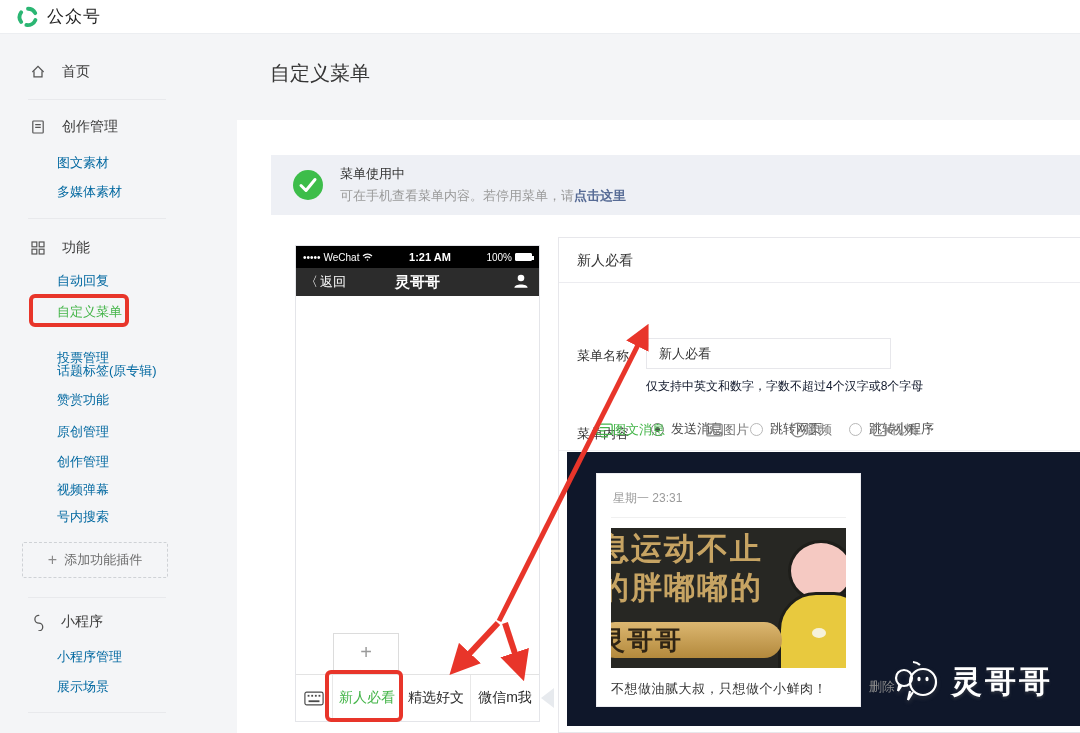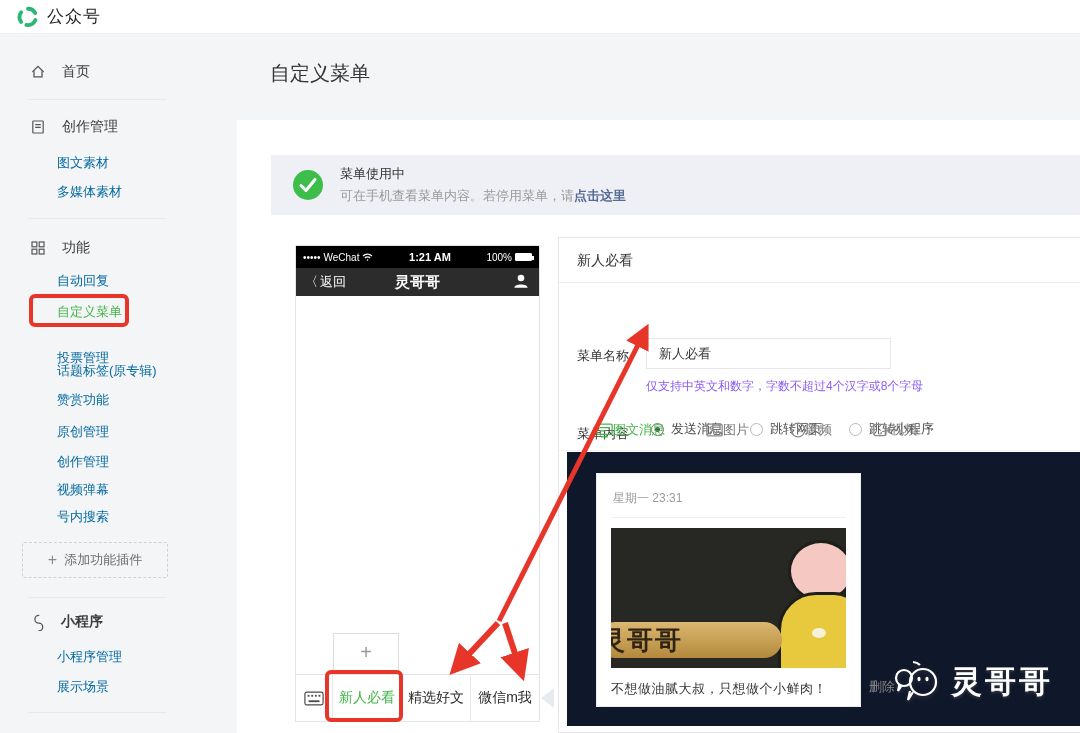--- a/index.html
+++ b/index.html
@@ -52,21 +52,21 @@
   .menu-cell:last-child { border-right:none; }
   .menu-cell.active { color:#44b549; }
   .wedge { position:absolute; left:541px; top:688px; width:0; height:0; border-top:10px solid transparent; border-bottom:10px solid transparent; border-right:13px solid #e7eaee; }
 
   
   .editor { position:absolute; left:558px; top:237px; width:522px; height:496px; background:#fff; border:1px solid #e7e7eb; border-right:none; }
   .editor-head { height:45px; line-height:45px; padding-left:18px; font-size:14px; color:#353535; border-bottom:1px solid #ececf0; }
   .form-row { position:relative; }
   .form-label { position:absolute; left:18px; font-size:13px; color:#353535; }
   .name-input { position:absolute; left:87px; top:55px; width:245px; height:31px; border:1px solid #e7e7eb; font-size:13px; color:#353535; padding:0 12px; outline:none; background:#fff; }
-  .name-hint { position:absolute; left:87px; top:95px; font-size:12px; color:#8b5cf6; white-space:nowrap; }
+  .name-hint { position:absolute; left:87px; top:95px; font-size:12px; color:#0f172a; white-space:nowrap; }
   .radio-row { position:absolute; left:92px; top:137px; display:flex; gap:27px; }
   .radio { display:flex; align-items:center; gap:7px; font-size:13px; color:#4c4c4c; cursor:pointer; }
   .rdot { width:13px; height:13px; border-radius:50%; border:1px solid #b8b8b8; background:#fff; position:relative; }
   .radio.checked .rdot { border-color:#7a7a7a; }
   .radio.checked .rdot::after { content:""; position:absolute; left:3px; top:3px; width:5px; height:5px; border-radius:50%; background:#4c4c4c; }
   .tabs-row { position:absolute; left:0; top:172px; width:100%; height:41px; display:flex; align-items:center; gap:41px; padding-left:37px; border-bottom:1px solid #f0f0f3; }
   .tab { display:flex; align-items:center; font-size:13px; color:#757575; cursor:pointer; }
   .tab.active { color:#44b549; }
   .msg-area { position:absolute; left:8px; top:214px; width:517px; height:274px; background:#0f172a; }
   .msg-card { position:absolute; left:29px; top:21px; width:265px; height:234px; background:#fff; border:1px solid #ececf0; padding:12px 14px; }
@@ -159,21 +159,21 @@
   <div class="side-sub" style="top:453px;">创作管理</div>
   <div class="side-sub" style="top:481px;">视频弹幕</div>
   <div class="side-sub" style="top:508px;">号内搜索</div>
 
   <div class="add-plugin">
     <span class="plus">+</span>
     <span>添加功能插件</span>
   </div>
   <div class="side-divider" style="top:597px;"></div>
 
-  <div class="side-item" style="top:613px;font-weight:bold;">
+  <div class="side-item" style="top:613px;">
     <span>
       <svg width="15" height="17" viewBox="0 0 20 26" fill="none" stroke="#555" stroke-width="2" stroke-linecap="round">
         <path d="M12 2 a6 6 0 0 0 -6 6 a6 6 0 0 0 6 6 a6 6 0 0 1 6 6 a6 6 0 0 1 -6 6"></path>
       </svg>
     </span>
     <span>小程序</span>
   </div>
   <div class="side-sub" style="top:648px;">小程序管理</div>
   <div class="side-sub" style="top:678px;">展示场景</div>
   <div class="side-divider" style="top:712px;"></div>
@@ -310,20 +310,24 @@
               <path d="M17.5 5.5 L21 3.5 V12.5 L17.5 10.5 z" fill="#8a8a8a" stroke="none"></path>
           </svg>
         </span>
         <span>视频</span>
       </span>
     </div>
     <div class="msg-area">
       <div class="msg-card">
         <div class="msg-time">星期一 23:31</div>
         <div class="msg-img">
+          <div class="img-lines">
+            <div class="img-line">息运动不止</div>
+            <div class="img-line">的胖嘟嘟的</div>
+          </div>
           <div class="toon">
             <div class="toon-head"></div>
               <div class="toon-body"></div>
               <div class="toon-dot"></div>
           </div>
           <div class="img-pill">
               <span>灵哥哥</span>
             </div>
         </div>
         <div class="msg-caption">不想做油腻大叔，只想做个小鲜肉！</div>

